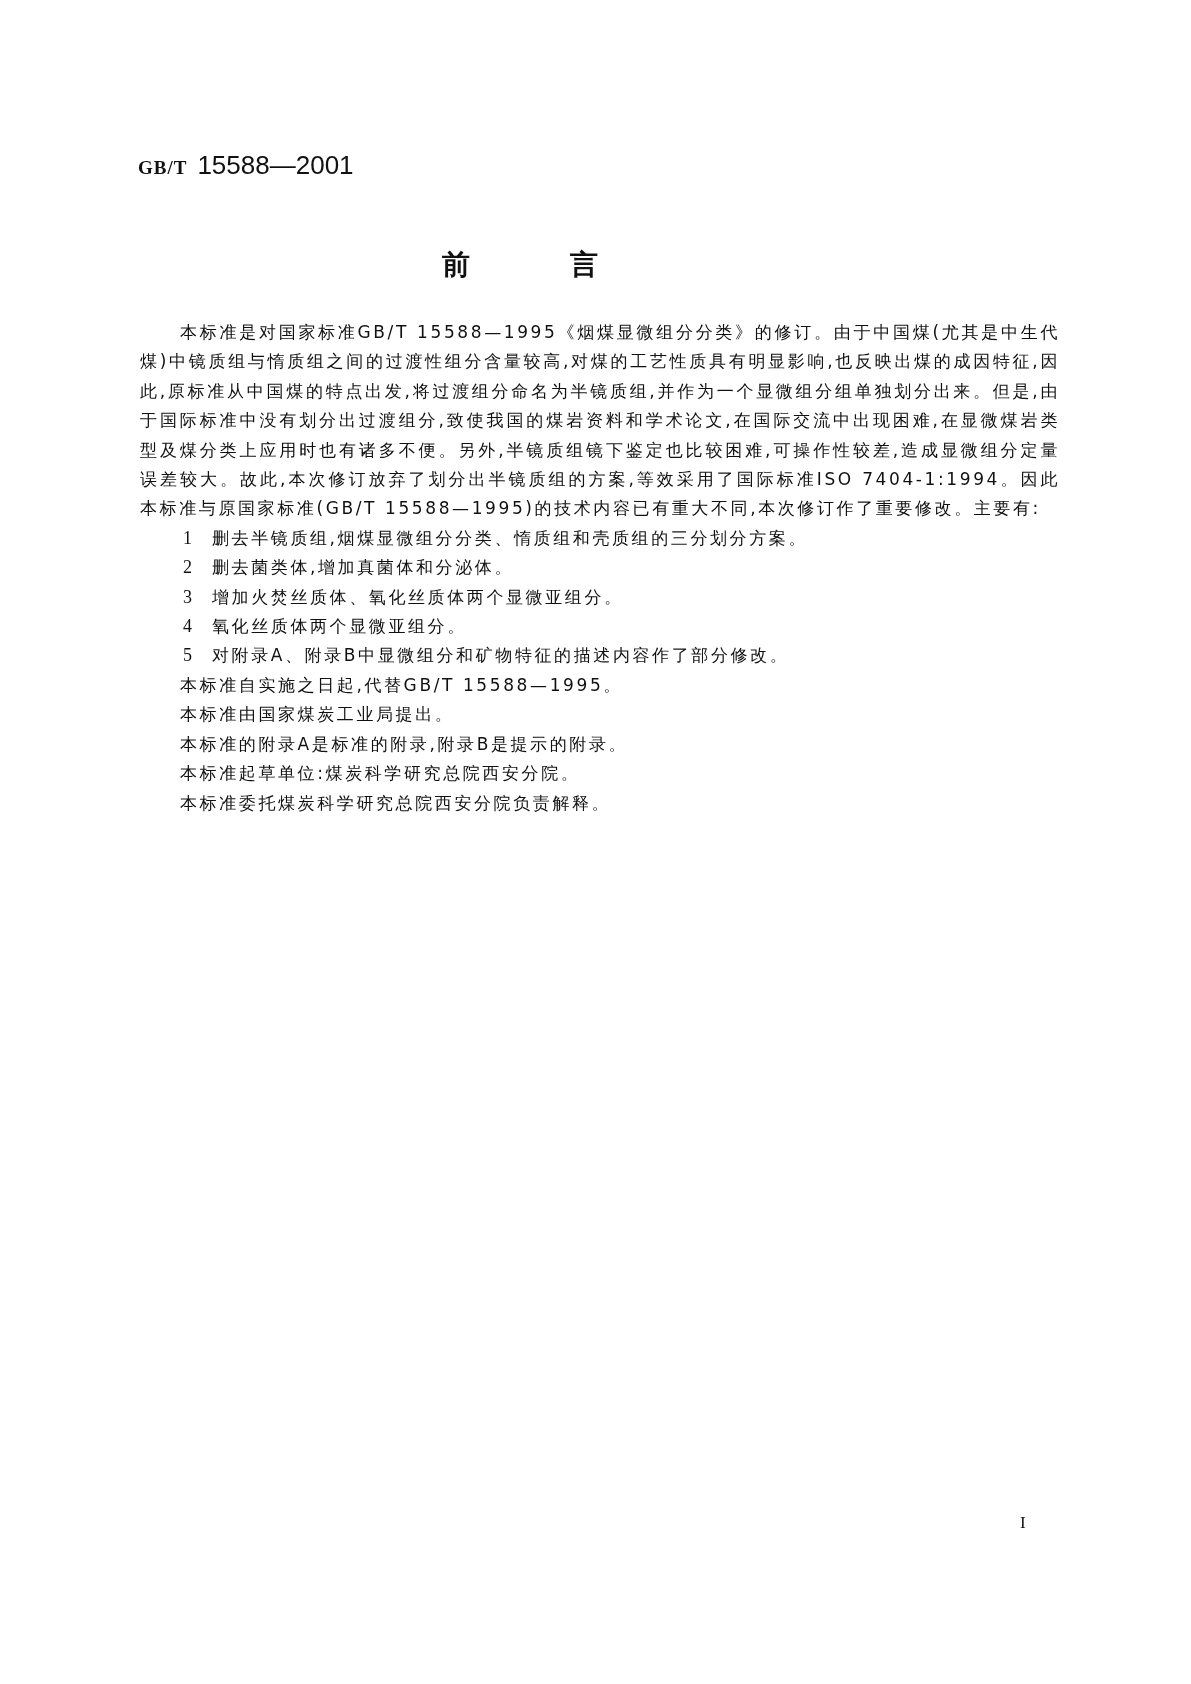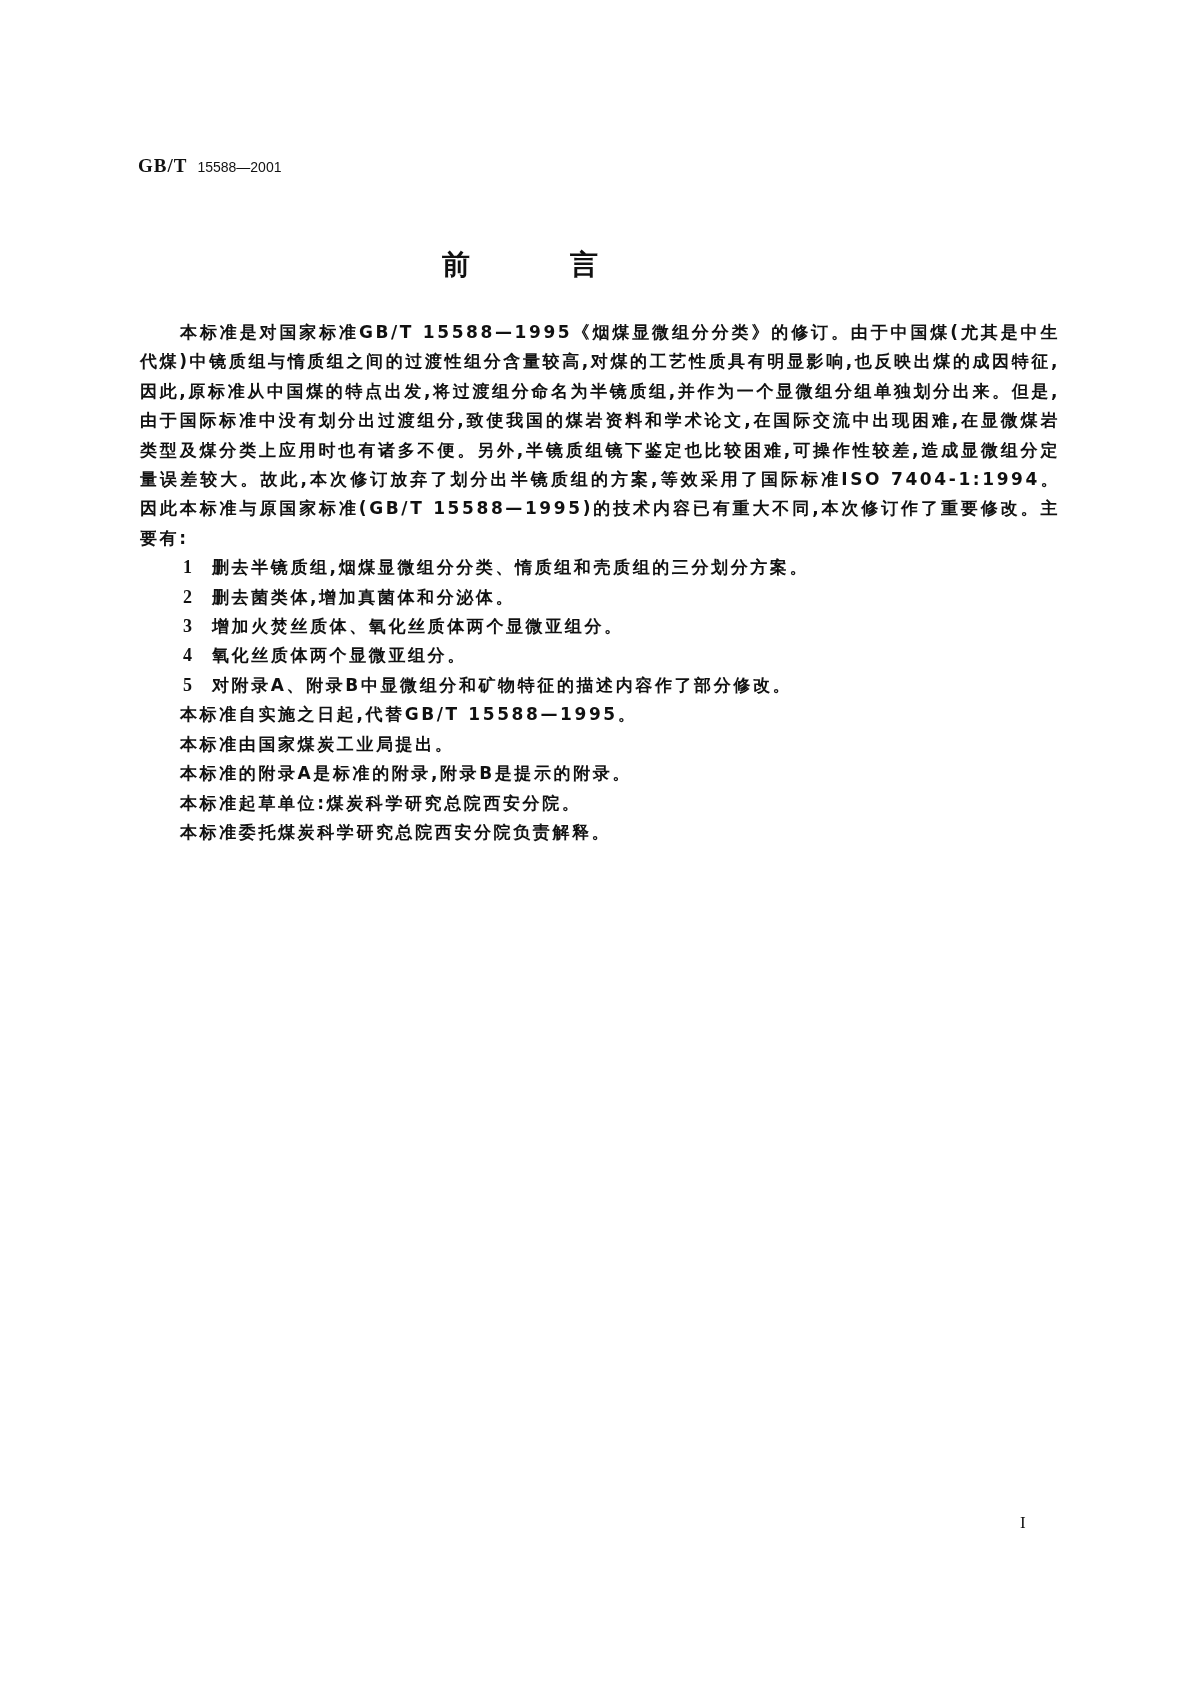--- a/index.html
+++ b/index.html
@@ -24,21 +24,21 @@
       white-space: nowrap;
     }
     .page-header .std-code {
       font-family: "Liberation Serif", "DejaVu Serif", serif;
       font-weight: bold;
       font-size: 19px;
       letter-spacing: 1px;
     }
     .page-header .std-number {
       font-family: "Liberation Sans", "DejaVu Sans", sans-serif;
-      font-size: 14px;
+      font-size: 26px;
       margin-left: 10px;
     }
     .page-title {
       position: absolute;
       left: 0;
       width: 1040px;
       top: 247px;
       text-align: center;
       font-family: "DejaVu Sans", sans-serif;
       font-weight: bold;
@@ -56,21 +56,20 @@
     }
     .content {
       position: absolute;
       left: 140px;
       top: 318px;
       width: 920px;
       font-family: "DejaVu Sans", sans-serif;
       font-size: 17px;
       line-height: 29.4px;
       letter-spacing: 2.6px;
-      font-weight: bold;
     }
     .intro-paragraph {
       margin: 0;
       text-indent: 40px;
       text-align: justify;
       text-align-last: left;
     }
     .changes-list {
       list-style: none;
       margin: 0;

